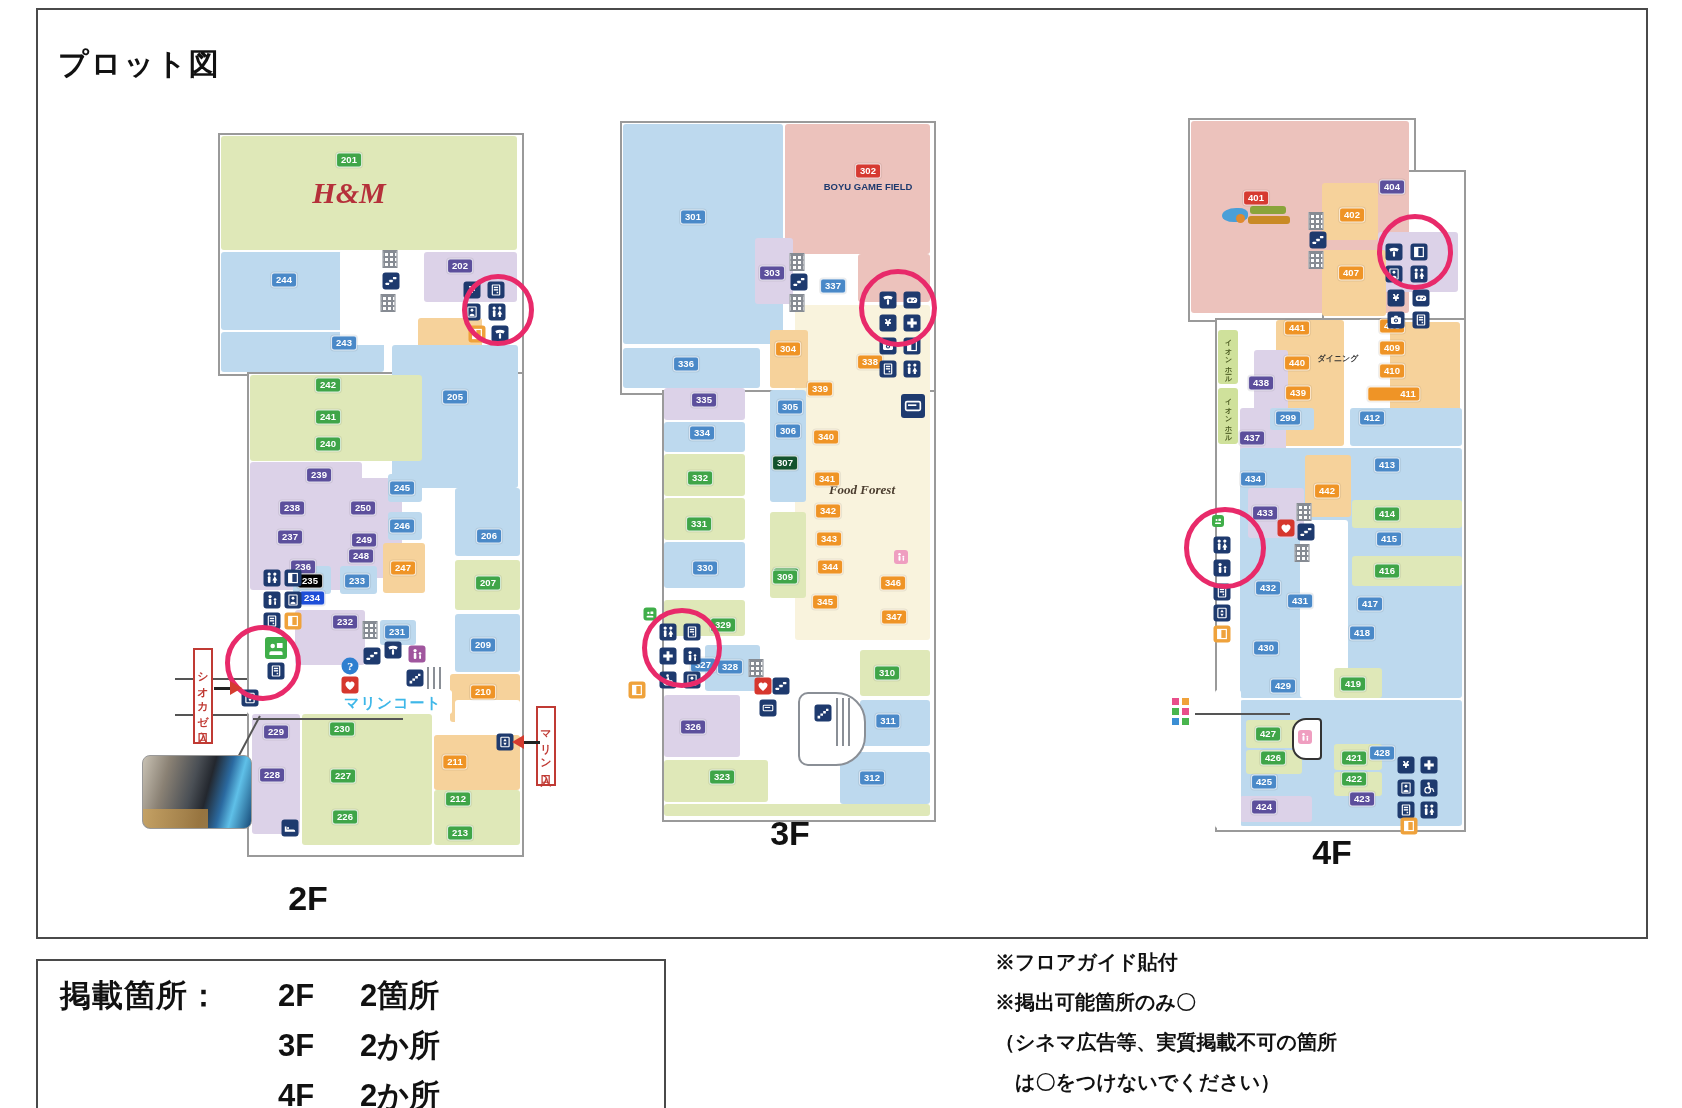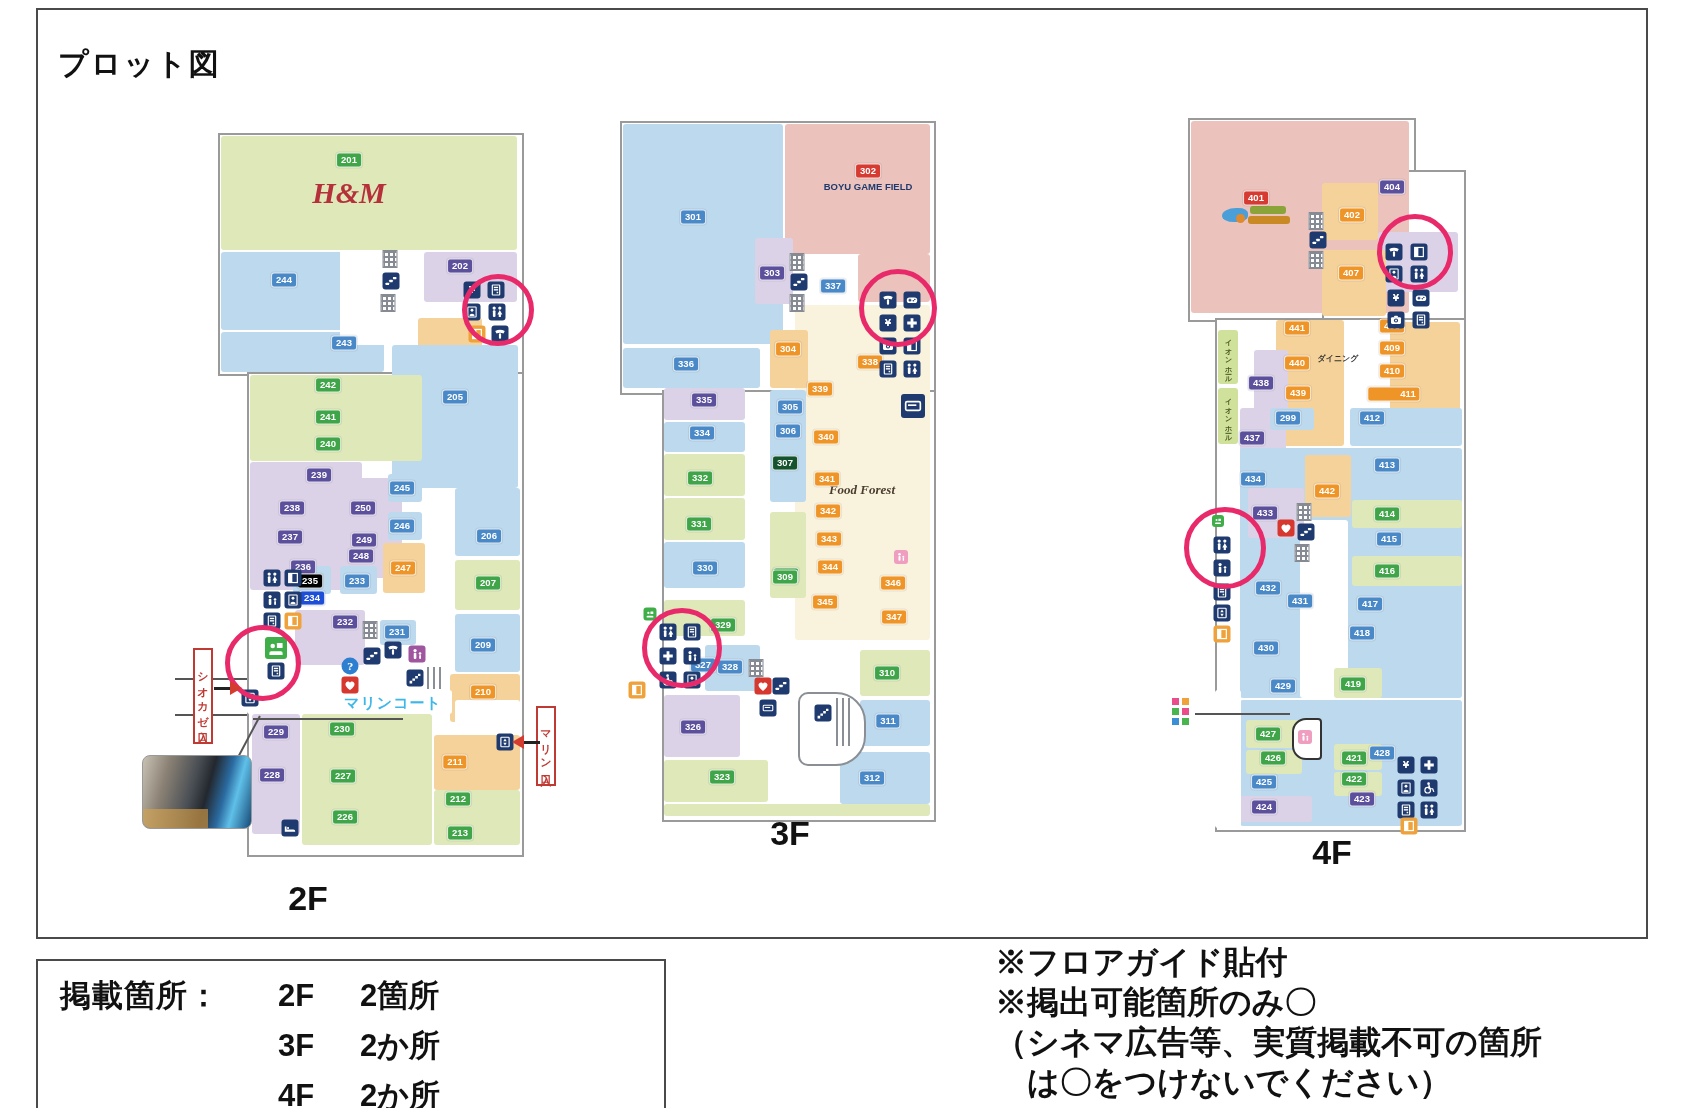--- a/index.html
+++ b/index.html
@@ -38,21 +38,21 @@
   .strip{color:#4a5a20;font-weight:bold;font-size:7px;writing-mode:vertical-rl;letter-spacing:1px;}
   .photo{position:absolute;border-radius:8px;border:1px solid #999;
         background:linear-gradient(105deg,#c9c2b4 0%,#8a8174 22%,#4a4f55 45%,#23272e 58%,#2b6aa0 72%,#5fc0e8 82%,#174a78 100%);}
   .photo:after{content:"";position:absolute;left:0;bottom:0;width:60%;height:26%;
         background:linear-gradient(90deg,#c9a25e,#a87e3f);border-radius:0 0 0 8px;opacity:.85;}
   .legendbox{position:absolute;left:36px;top:959px;width:630px;height:170px;border:2px solid #4a4a4a;background:#fff;
         padding:10px 0 0 22px;box-sizing:border-box;}
   .legend-row{display:flex;font-size:31px;font-weight:bold;color:#111;line-height:50px;}
   .legend-label{width:218px;letter-spacing:1px;}
   .legend-floor{width:82px;}
-  .notes{position:absolute;left:995px;top:942px;width:660px;font-size:32px;font-weight:bold;color:#111;line-height:40px;}
+  .notes{position:absolute;left:995px;top:942px;width:660px;font-size:20px;font-weight:bold;color:#111;line-height:40px;}
 </style>
 </head>
 <body>
 
 <div class="plotbox">
   <div class="title">プロット図</div>
 </div>
 
 <div id="stage">
     <div class="layer">

